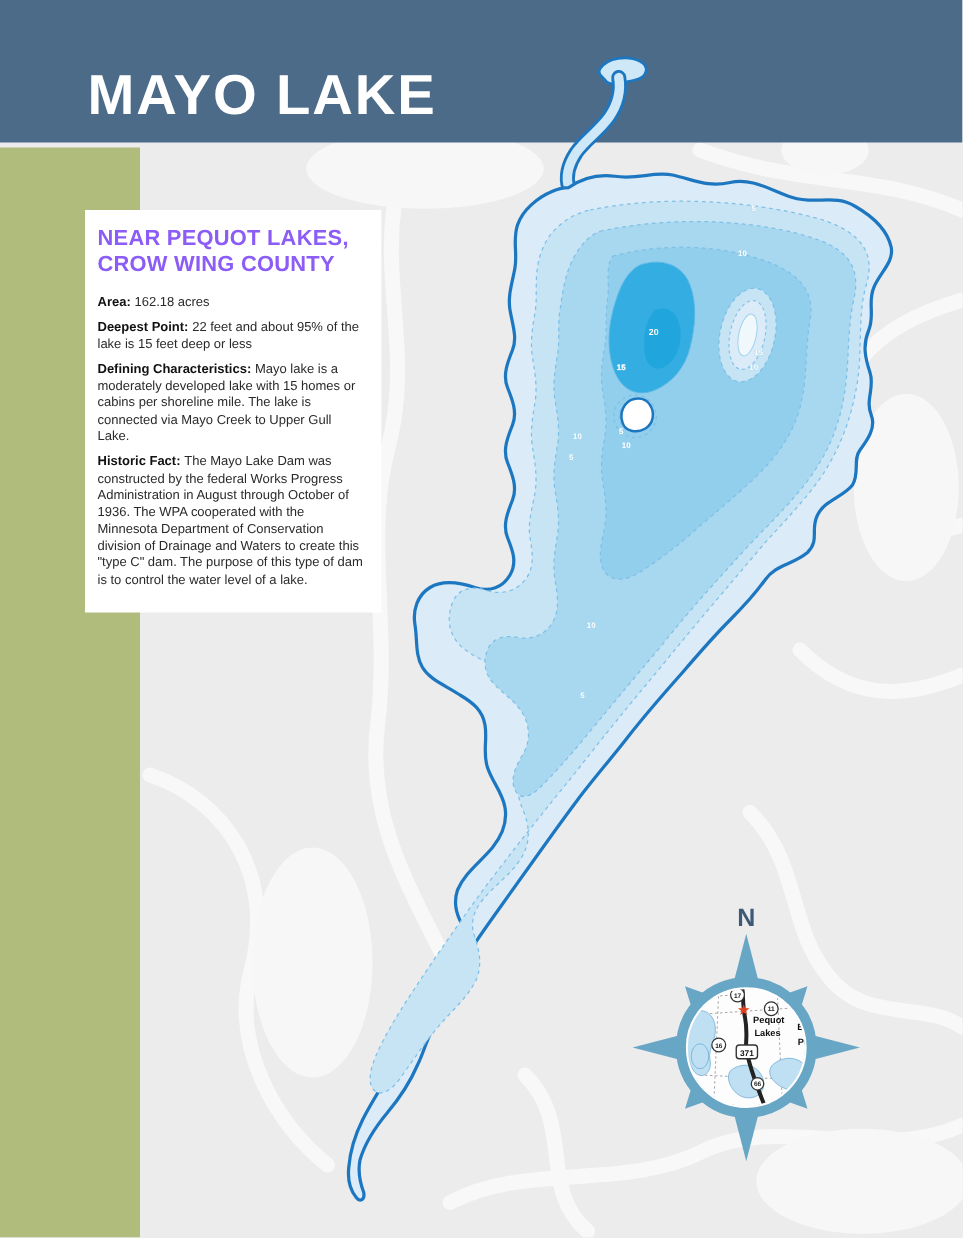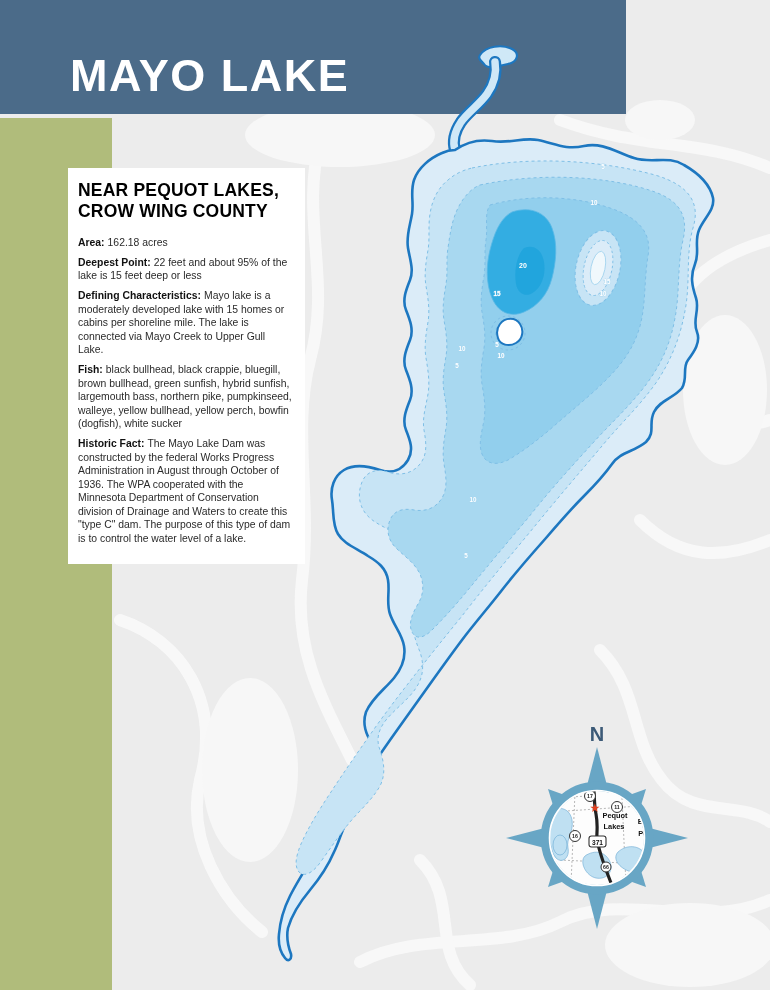--- a/index.html
+++ b/index.html
@@ -1,37 +1,37 @@
 <!DOCTYPE html>
 <html><head>
 <meta charset="utf-8">
 <style>
   html,body{margin:0;padding:0;}
   body{width:770px;height:990px;overflow:hidden;background:#ececec;
        font-family:"Liberation Sans",sans-serif;position:relative;}
   .layer{position:absolute;left:0;top:0;}
 
   
-  #header{position:absolute;left:0;top:0;width:626px;height:114px;background:#4b6b89;z-index:2;}
+  #header{position:absolute;left:0;top:0;width:770px;height:114px;background:#4b6b89;z-index:2;}
   #header h1{margin:0;position:absolute;left:70px;top:53px;font-size:45px;line-height:1;
              font-weight:800;letter-spacing:1.5px;color:#ffffff;}
 
   
   #stripe{position:absolute;left:0;top:118px;width:112px;height:872px;background:#b0bc7b;z-index:1;}
 
   
   #topo{z-index:0;}
   #lake{z-index:3;pointer-events:none;}
   #overlay{z-index:5;pointer-events:none;}
 
   
   #infobox{position:absolute;left:68px;top:168px;width:237px;box-sizing:border-box;
            background:#ffffff;padding:12px 13px 12px 10px;z-index:4;}
   #infobox h2{margin:0 0 13px 0;font-size:17.5px;line-height:1.22;font-weight:800;
-              letter-spacing:.2px;color:#000000;}
+              letter-spacing:.2px;color:#8b5cf6;}
   #infobox p{margin:0 0 6.5px 0;font-size:10.4px;line-height:1.3;color:#2a2a2a;}
   #infobox p b{color:#111;margin-right:3px;text-align:right;}
   #infobox p.sources{font-style:italic;font-size:8.4px;color:#3d3d3d;margin-top:8px;margin-bottom:0;}
 
   text{font-family:"Liberation Sans",sans-serif;}
   .depth-label{font-size:6.3px;fill:#ffffff;font-weight:bold;paint-order:stroke;
                stroke:#9fd2ee;stroke-width:.5px;text-anchor:middle;}
   .deep-label{font-size:7px;fill:#ffffff;font-weight:bold;text-anchor:middle;}
   .north{font-size:20px;font-weight:800;fill:#3c5a77;text-anchor:middle;}
   .shield-txt{font-size:5.2px;font-weight:bold;fill:#222;text-anchor:middle;}
@@ -160,21 +160,20 @@
     <text class="deep-label" x="523" y="268">20</text>
   </g>
 </svg>
 
 <div id="infobox">
   <h2><span>NEAR PEQUOT LAKES,</span><br>
       <span>CROW WING COUNTY</span></h2>
   <p><b>Area:</b><span>162.18 acres</span></p>
   <p><b>Deepest Point:</b><span>22 feet and about 95% of the lake is 15 feet deep or less</span></p>
   <p><b>Defining Characteristics:</b><span>Mayo lake is a moderately developed lake with 15 homes or cabins per shoreline mile. The lake is connected via Mayo Creek to Upper Gull Lake.</span></p>
-  <p><b>Fish:</b><span>black bullhead, black crappie, bluegill, brown bullhead, green sunfish, hybrid sunfish, largemouth bass, northern pike, pumpkinseed, walleye, yellow bullhead, yellow perch, bowfin (dogfish), white sucker</span></p>
   <p><b>Historic Fact:</b><span>The Mayo Lake Dam was constructed by the federal Works Progress Administration in August through October of 1936. The WPA cooperated with the Minnesota Department of Conservation division of Drainage and Waters to create this "type C" dam. The purpose of this type of dam is to control the water level of a lake.</span></p>
 </div>
 
 <svg id="overlay" class="layer" width="770" height="990" viewBox="0 0 770 990">
   <defs>
     <clipPath id="insetClip">
         <circle cx="597" cy="838" r="47"></circle>
       </clipPath>
   </defs>
 

